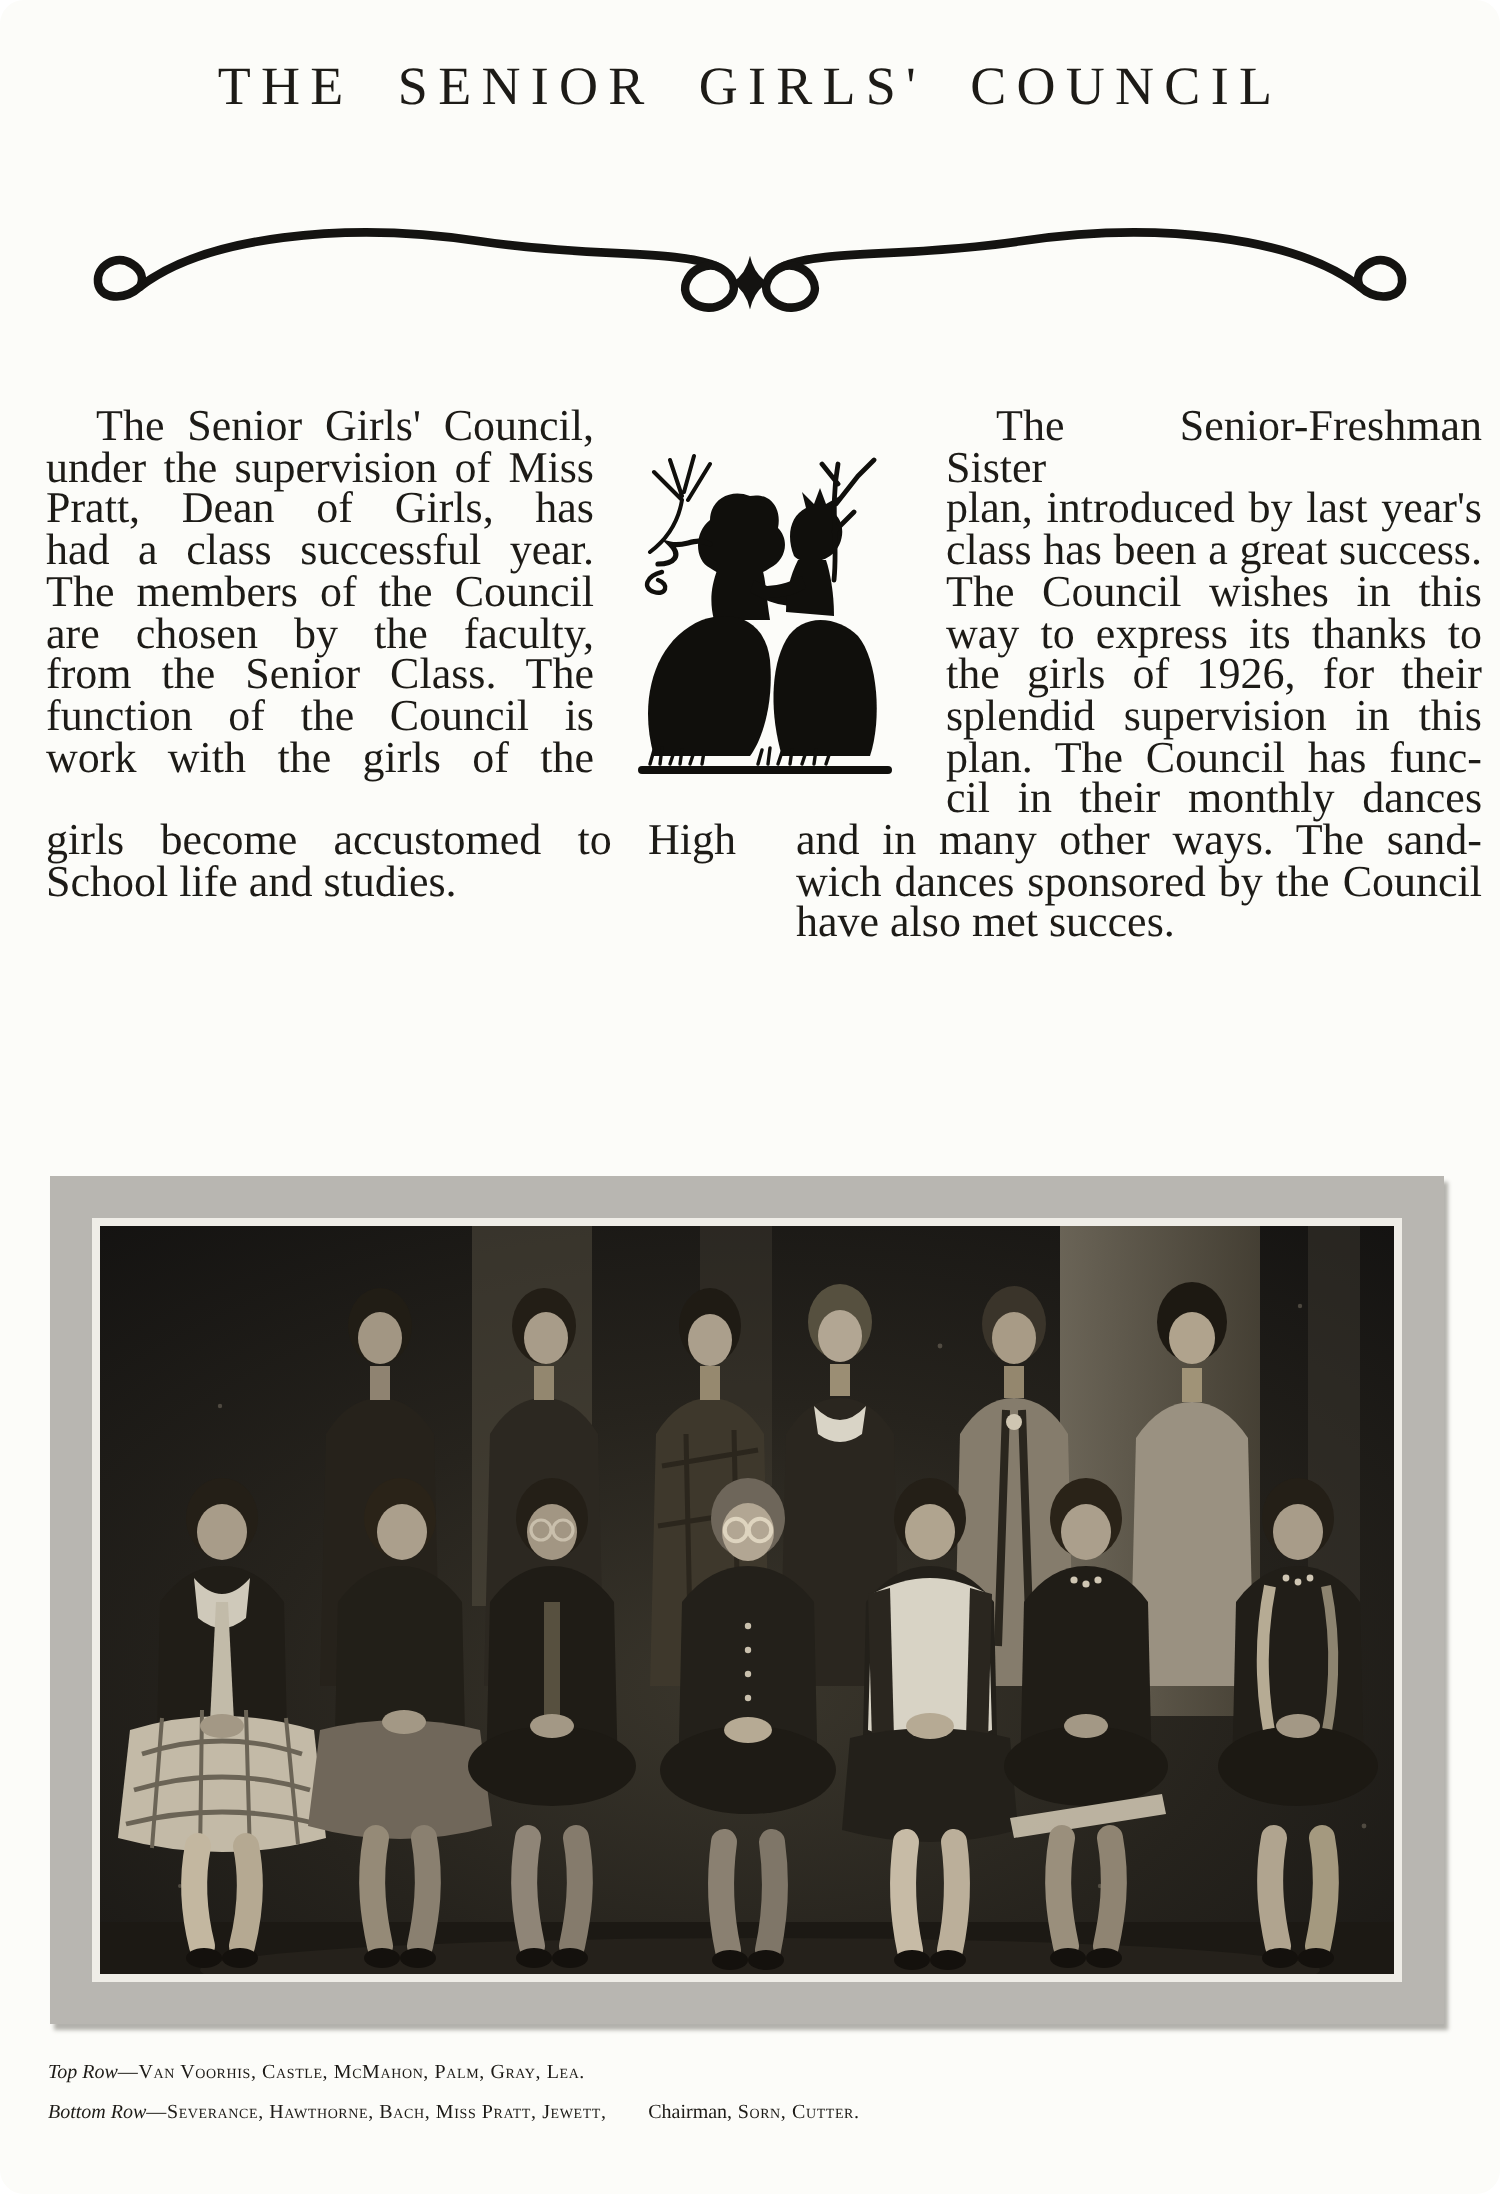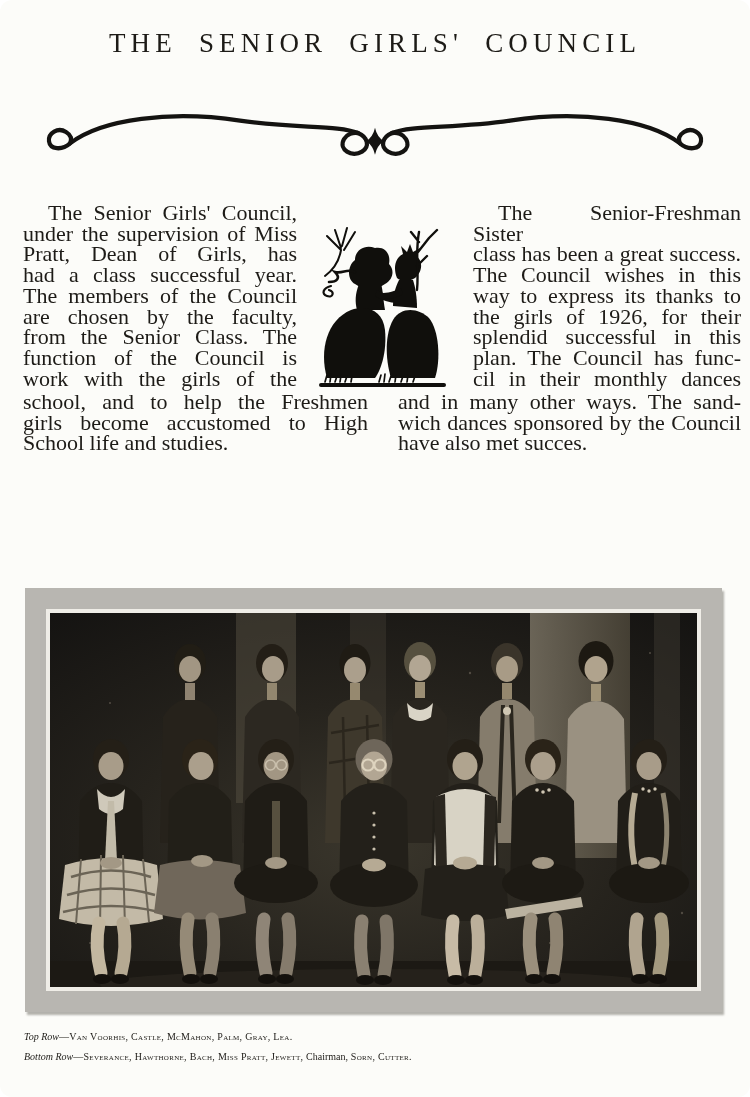--- a/index.html
+++ b/index.html
@@ -40,21 +40,21 @@
   .photo-frame {
     width:100%; height:100%; box-sizing:border-box;
     border:4px solid #efede7; background:#17150f;
   }
   .photo-frame svg { display:block; width:100%; height:100%; }
   
   .caption { position:absolute; top:1027px; left:24px; width:712px;
              font-size:10px; line-height:19.5px; }
   .cap-label { font-style:italic; }
   .cap-names { font-variant:small-caps; letter-spacing:0.03em; }
-  .cap-plain { font-variant:normal; }
+  .cap-plain { font-variant:normal;margin-left:18px; }
 </style>
 </head>
 <body>
 
 <div class="page">
 
   <h1 class="title">THE SENIOR GIRLS' COUNCIL</h1>
 
   <div class="flourish">
     <svg viewBox="0 0 662 58" preserveAspectRatio="none">
@@ -116,33 +116,33 @@
             <path d="M14,156 l2,-7 M19,156 l1,-8 M24,156 l2,-6 M29,156 l1,-7 M34,156 l2,-6 M40,156 l1,-6
                      M68,156 l2,-7 M73,156 l1,-8 M78,156 l2,-6 M84,156 l1,-7 M90,156 l2,-6 M96,156 l1,-7 M102,156 l2,-6" stroke-width="1.7"></path>
 
             <path d="M10,159 L133,159" stroke-width="4"></path>
           </g>
         </svg>
       </div>
 
       <div class="col-right-n">
         <div class="line indent">The Senior-Freshman Sister</div>
+        <div class="line">plan, introduced by last year's</div>
         <div class="line">class has been a great success.</div>
         <div class="line">The Council wishes in this</div>
         <div class="line">way to express its thanks to</div>
         <div class="line">the girls of 1926, for their</div>
-        <div class="line">splendid successful in this</div>
+        <div class="line">splendid supervision in this</div>
         <div class="line">plan. The Council has func-</div>
         <div class="line">cil in their monthly dances</div>
       </div>
     </div>
 
     <div class="row-bottom">
       <div class="col-left-w">
-        <div class="line">school, and to help the Freshmen</div>
         <div class="line">girls become accustomed to High</div>
         <div class="line endline">School life and studies.</div>
       </div>
       <div class="gapcol"></div>
       <div class="col-right-w">
         <div class="line">and in many other ways. The sand-</div>
         <div class="line">wich dances sponsored by the Council</div>
         <div class="line endline">have also met succes.</div>
       </div>
     </div>

